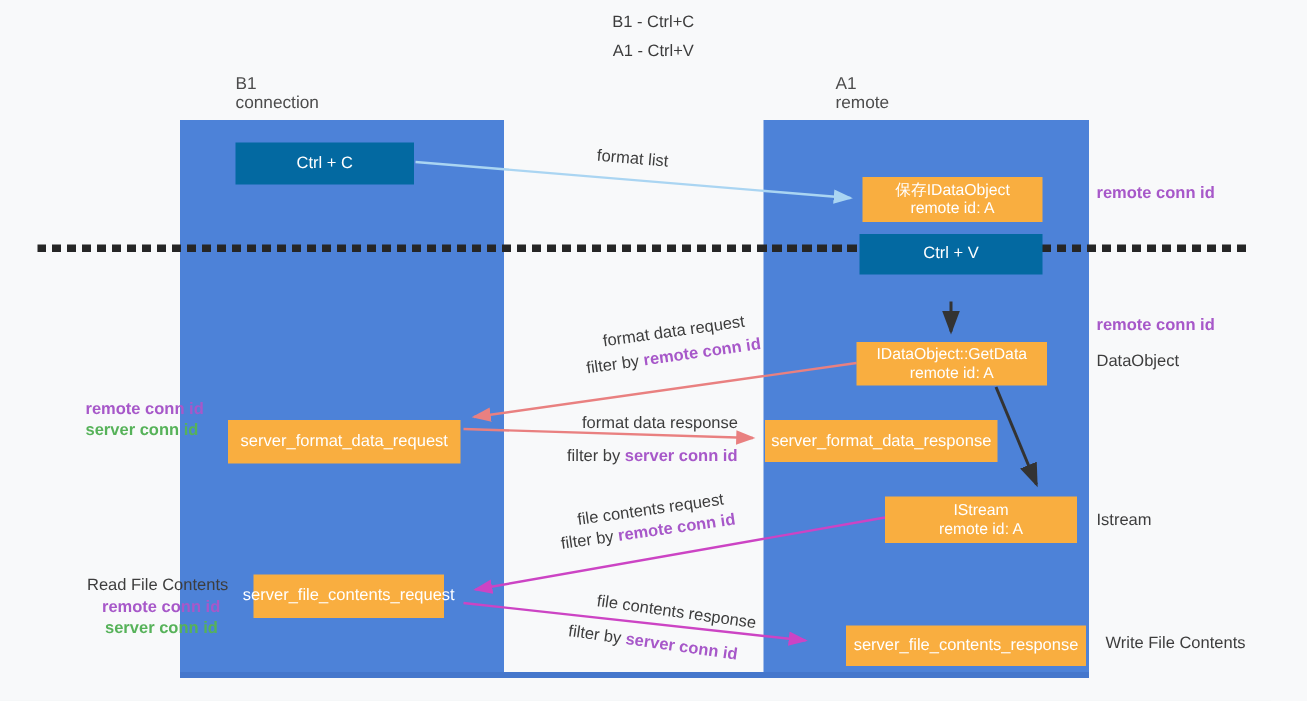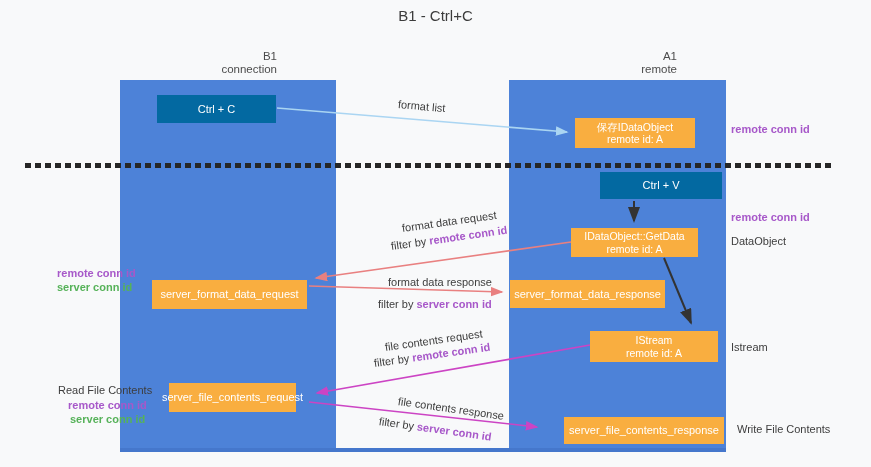--- a/index.html
+++ b/index.html
@@ -1,22 +1,22 @@
 <!DOCTYPE html>
 <html><head>
 <meta charset="utf-8">
 <style>
   html,body{margin:0;padding:0;}
   body{background:#eef0f2;font-family:"Liberation Sans",sans-serif;}
   #stage{position:relative;width:871px;height:467px;background:#f8f9fa;overflow:hidden;}
 
   .abs{position:absolute;}
-  .title{width:871px;text-align:center;color:#3c3c3c;font-size:15px;line-height:19px;}
+  .title{width:871px;text-align:center;color:#3c3c3c;font-size:11px;line-height:19px;}
 
-  .col-header{text-align:right;color:#4c4c4c;font-size:11.5px;line-height:13px;white-space:pre-line;}
+  .col-header{text-align:left;color:#4c4c4c;font-size:11.5px;line-height:13px;white-space:pre-line;}
 
   .column{background:#4d82d8;}
   .bottom-bar{background:#4577cc;}
 
   .node{display:flex;align-items:center;justify-content:center;text-align:center;
         color:#ffffff;font-size:11px;line-height:13px;}
   .node.green{background:#0369a1;}
   .node.orange{background:#f9ae40;}
   .node.two-line{font-size:10.5px;line-height:12.5px;flex-direction:column;}
 
@@ -33,20 +33,21 @@
 
   svg{position:absolute;left:0;top:0;pointer-events:none;}
 </style>
 </head>
 <body>
 
 <div id="stage">
 
   <div class="abs title" style="top:6px;left:0;">
     <div>B1 - Ctrl+C</div>
+    <div>A1 - Ctrl+V</div>
   </div>
 
   <div class="abs col-header" style="left:157px;top:50px;width:120px;">B1
 connection</div>
   <div class="abs col-header" style="left:557px;top:50px;width:120px;">A1
 remote</div>
 
   <div class="abs column" style="left:120px;top:80px;width:216px;height:372px;"></div>
   <div class="abs column" style="left:509px;top:80px;width:217px;height:372px;"></div>
   <div class="abs bottom-bar" style="left:120px;top:448px;width:606px;height:4px;"></div>
@@ -77,21 +78,21 @@
     <line x1="309" y1="402" x2="537" y2="427" stroke="#cc44c4" stroke-width="1.6" marker-end="url(#ah-magenta)"></line>
   </svg>
 
   <div class="abs node green" style="left:157px;top:95px;width:119px;height:28px;">Ctrl + C</div>
 
   <div class="abs node orange two-line" style="left:575px;top:118px;width:120px;height:30px;">
     <div>保存IDataObject</div>
     <div>remote id: A</div>
   </div>
 
-  <div class="abs node green" style="left:573px;top:172px;width:122px;height:27px;margin-left:27px;">Ctrl + V</div>
+  <div class="abs node green" style="left:573px;top:156px;width:122px;height:27px;">Ctrl + V</div>
 
   <div class="abs node orange two-line" style="left:571px;top:228px;width:127px;height:29px;">
     <div>IDataObject::GetData</div>
     <div>remote id: A</div>
   </div>
 
   <div class="abs node orange" style="left:152px;top:280px;width:155px;height:29px;">server_format_data_request</div>
 
   <div class="abs node orange" style="left:510px;top:280px;width:155px;height:28px;">server_format_data_response</div>
 

